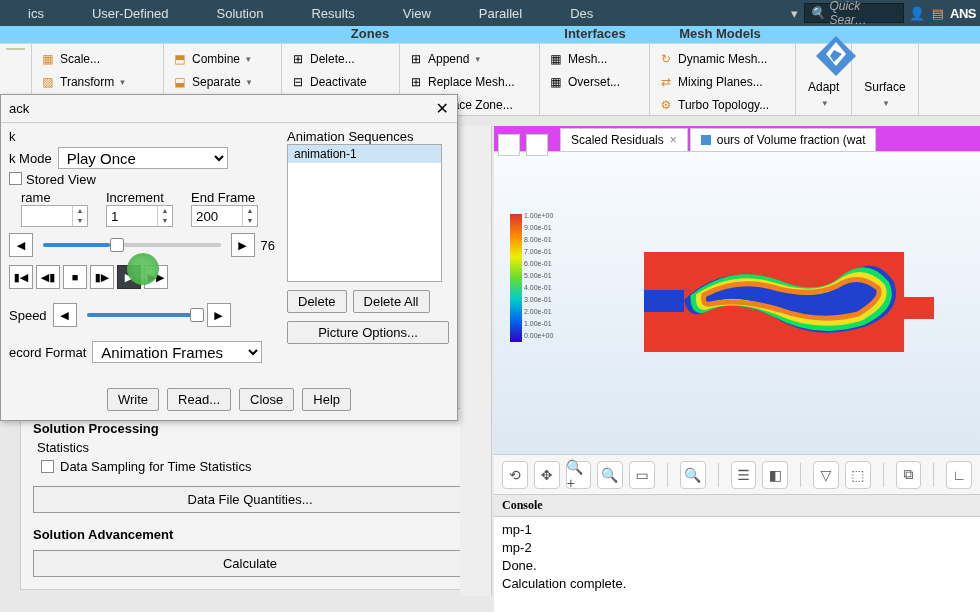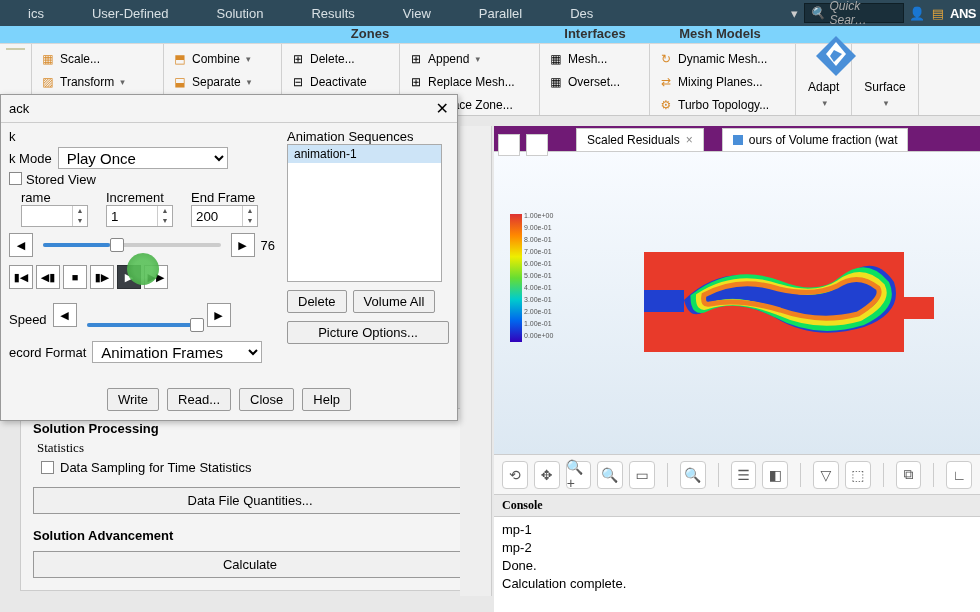--- a/index.html
+++ b/index.html
@@ -45,28 +45,28 @@
 .slider-fill { position: absolute; left: 0; top: 0; height: 100%; background: #3a87d4; border-radius: 2px; }
 .slider-thumb { position: absolute; top: -5px; width: 14px; height: 14px; background: #fff; border: 1px solid #888; border-radius: 2px; }
 .green-circle { position: absolute; width: 32px; height: 32px; background: radial-gradient(circle, #59c158 40%, #3da33c 100%); border-radius: 50%; opacity: 0.9; z-index: 60; }
 
 .anim-list { border: 1px solid #aaa; background: #fff; height: 138px; width: 155px; font-size: 12px; }
 .anim-list .sel { background: #cde4f7; padding: 2px 6px; }
 
 
 .task-panel { position: absolute; left: 20px; top: 408px; width: 460px; background: #f4f4f4; border: 1px solid #ccc; padding: 8px 12px; font-size: 13px; }
 .task-panel .sect { font-weight: bold; margin: 4px 0; }
-.task-panel .sub { margin-left: 4px; font-family: Liberation Serif, serif; }
+.task-panel .sub { margin-left: 4px; }
 .wide-btn { width: 100%; border: 1px solid #999; background: #f0f0f0; padding: 5px; margin: 4px 0; text-align: center; font-size: 13px; }
 .chk { display: flex; align-items: center; gap: 6px; margin: 4px 0 8px 8px; }
 .chk .box { width: 13px; height: 13px; border: 1px solid #888; background: #fff; }
 
 
 .gfx { position: absolute; left: 494px; top: 126px; right: 0; bottom: 0; background: #fff; display: flex; flex-direction: column; }
-.gfx-tabs { height: 26px; display: flex; align-items: flex-end; gap: 18px; padding: 0 6px; background: #701a75; border-bottom: 1px solid #ccc; }
+.gfx-tabs { height: 26px; display: flex; align-items: flex-end; gap: 2px; padding: 0 6px; background: #d946ef; border-bottom: 1px solid #ccc; }
 .gfx-tab { padding: 4px 10px; font-size: 12px; border: 1px solid #ccc; border-bottom: none; background: #fff; display: flex; align-items: center; gap: 6px; }
 .gfx-tab .x { color: #888; }
 .gfx-tab .sq { width: 10px; height: 10px; background: #4a8fd8; display: inline-block; }
 .gfx-canvas { flex: 1; background: linear-gradient(#f8fbff, #dce8f2); position: relative; overflow: hidden; }
 .colorbar { position: absolute; left: 16px; top: 62px; width: 12px; height: 128px; background: linear-gradient(to bottom, #d33, #f80, #ee0, #6d3, #0cc, #06e, #30b); }
 .cb-labels { position: absolute; left: 30px; top: 58px; font-size: 7px; color: #555; line-height: 12px; }
 .sim-plot { position: absolute; left: 150px; top: 90px; width: 290px; height: 120px; }
 .toolbar { height: 40px; background: #f6f6f6; border-top: 1px solid #ccc; display: flex; align-items: center; gap: 6px; padding: 0 8px; }
 .tb-btn { width: 30px; height: 28px; border: 1px solid #ccc; border-radius: 4px; background: #fff; display: inline-flex; align-items: center; justify-content: center; font-size: 14px; color: #555; }
 .tb-sep { width: 1px; height: 24px; background: #ccc; margin: 0 6px; }
@@ -290,21 +290,21 @@
         </div>
         <div class="row" style="gap:3px;margin-top:8px;position:relative;">
           <span class="iconbtn">▮◀</span>
           <span class="iconbtn">◀▮</span>
           <span class="iconbtn">■</span>
           <span class="iconbtn">▮▶</span>
           <span class="iconbtn dark">▶</span>
           <span class="iconbtn">▶▶</span>
           <div class="green-circle" style="left:118px;top:-12px;"></div>
         </div>
-        <div class="row" style="margin-top:14px;align-items:flex-end;">
+        <div class="row" style="margin-top:14px;">
           <span class="lbl">Speed</span>
           <span class="iconbtn">◀</span>
           <div class="slider-track" style="max-width:110px;">
             <div class="slider-fill" style="width:96%;"></div>
             <div class="slider-thumb" style="left:94%;"></div>
           </div>
           <span class="iconbtn">▶</span>
         </div>
         <div class="row" style="margin-top:14px;">
           <span class="lbl">ecord Format</span>
@@ -313,21 +313,21 @@
           </select>
         </div>
       </div>
       <div style="width:162px;">
         <div class="lbl">Animation Sequences</div>
         <div class="anim-list">
           <div class="sel">animation-1</div>
         </div>
         <div class="row" style="margin-top:8px;">
           <button class="btn">Delete</button>
-          <button class="btn">Volume All</button>
+          <button class="btn">Delete All</button>
         </div>
         <div class="row" style="margin-top:8px;">
           <button class="btn" style="width:100%;">Picture Options...</button>
         </div>
       </div>
     </div>
     <div class="row" style="justify-content:center;margin-top:22px;gap:8px;">
       <button class="btn">Write</button>
       <button class="btn">Read...</button>
       <button class="btn">Close</button>

